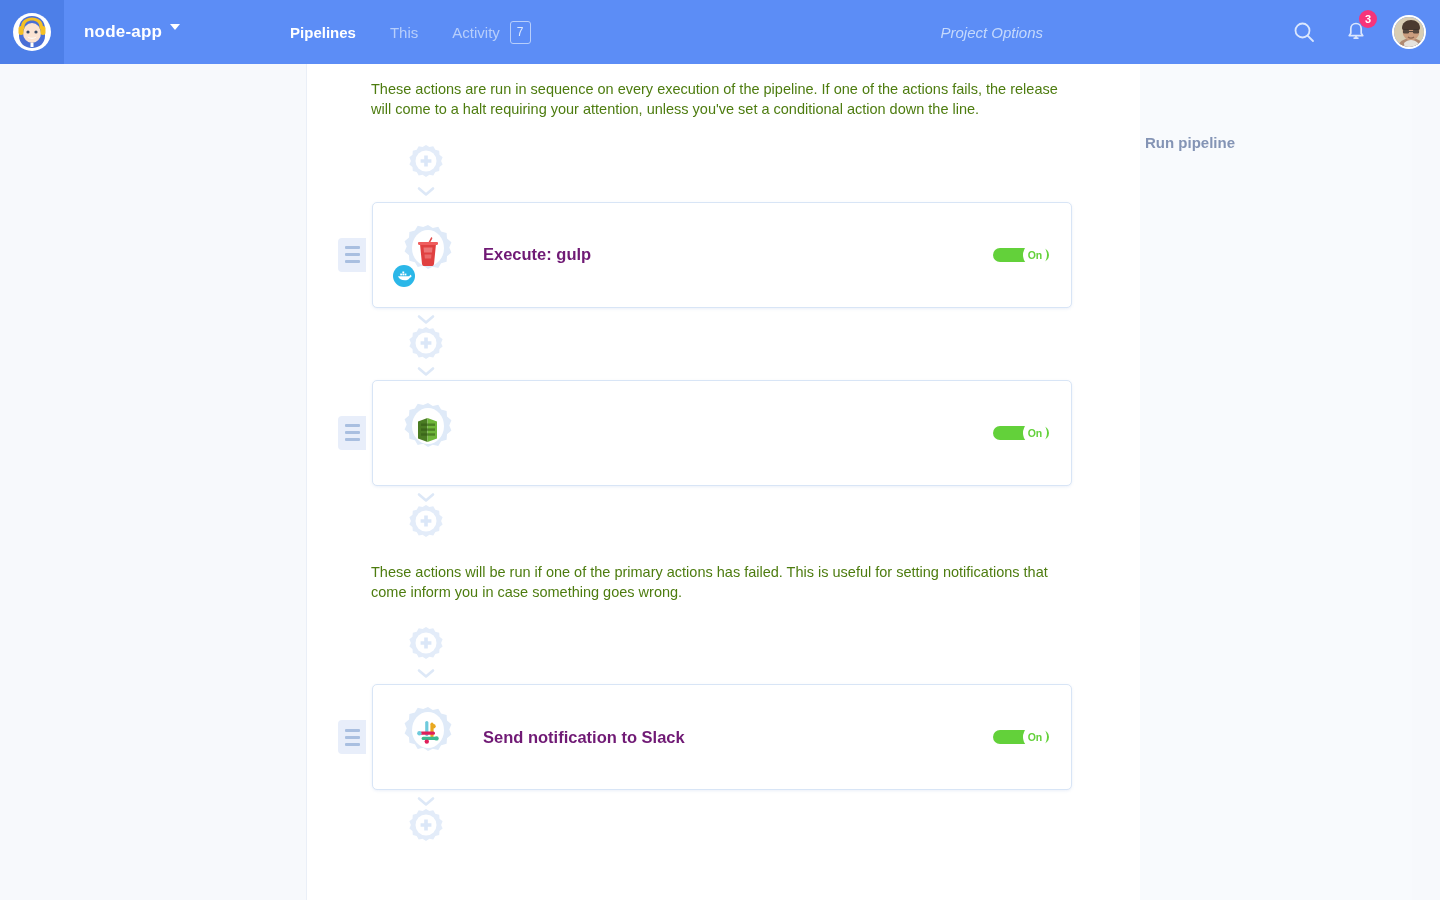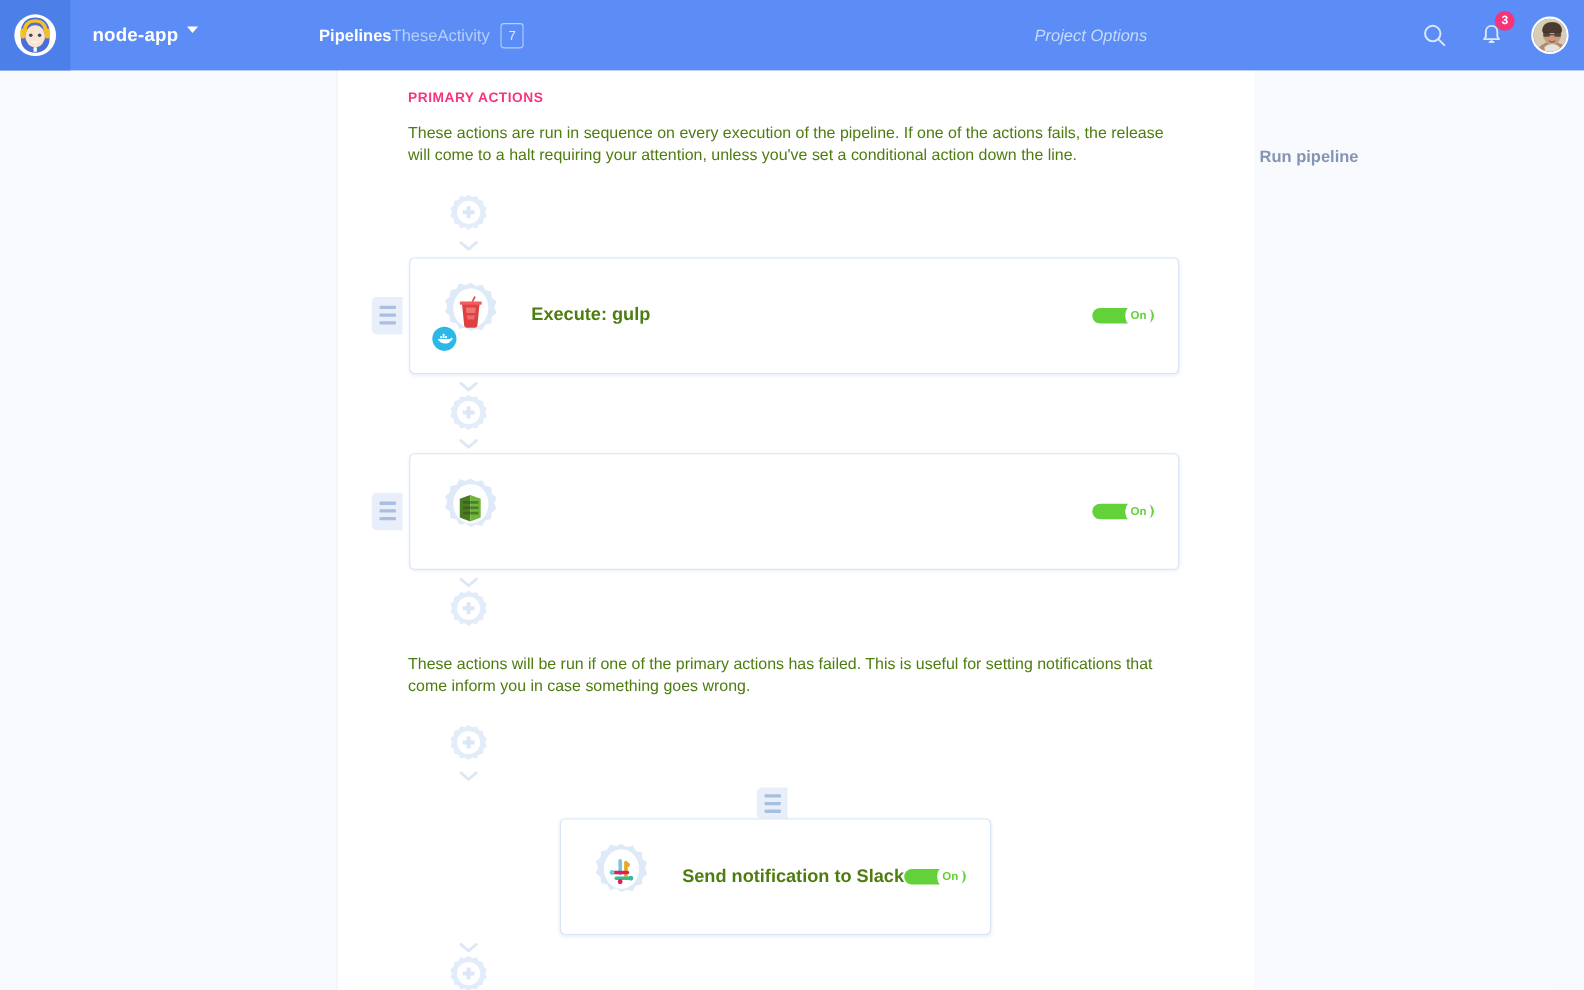--- a/index.html
+++ b/index.html
@@ -50,20 +50,21 @@
     border-left: 5px solid transparent;
     border-right: 5px solid transparent;
     border-top: 6px solid #ffffff;
     display: inline-block;
     margin-top: 2px;
   }
 
   .mainnav {
     display: flex;
     align-items: center;
+    gap: 34px;
     margin-left: 110px;
   }
   .navitem {
     font-size: 15px;
     color: #b7cefb;
     cursor: pointer;
     white-space: nowrap;
     display: flex;
     align-items: center;
     gap: 10px;
@@ -243,21 +244,21 @@
     left: -4px; bottom: -1px;
     width: 22px; height: 22px;
     border-radius: 50%;
     background: #2bb7e8;
     display: flex; align-items: center; justify-content: center;
   }
   .action-title {
     margin-left: 24px;
     font-size: 16.5px;
     font-weight: bold;
-    color: #4d7c0f;
+    color: #701a75;
     white-space: nowrap;
   }
   .toggle {
     margin-left: auto;
     width: 56px; height: 14px;
     border-radius: 14px;
     background: #63d13a;
     display: flex;
     align-items: center;
     justify-content: flex-end;
@@ -300,21 +301,21 @@
   <div class="project-name">
     <span>node-app</span>
     <i class="caret"></i>
   </div>
 
   <nav class="mainnav">
     <div class="navitem active">
       <span>Pipelines</span>
     </div>
     <div class="navitem">
-      <span>These</span>
+      <span>This</span>
     </div>
     <div class="navitem">
       <span>Activity</span>
       <span class="nav-count">7</span>
     </div>
   </nav>
 
   <div class="topbar-right">
     <div class="project-options">Project Options</div>
 
@@ -354,21 +355,20 @@
 
   <div class="left-gutter"></div>
 
   <div class="right-rail">
     <div class="run-pipeline">Run pipeline</div>
   </div>
 
   <div class="content">
     <div class="flow">
 
-      <div class="section-label" style="margin:18px 0 0 64px;">PRIMARY ACTIONS</div>
 
       <div class="section-desc" style="margin:16px 0 0 64px;">These actions are run in sequence on every execution of the pipeline. If one of the actions fails, the release will come to a halt requiring your attention, unless you've set a conditional action down the line.</div>
 
       <div class="adder" style="margin-top:22px;">
         <svg width="44" height="44" viewBox="0 0 44 44">
           <path d="M22 3l3.4 2.1 3.9-.9 2 3.5 3.9 1 .3 4 3.1 2.5-1.5 3.7 1.5 3.7-3.1 2.5-.3 4-3.9 1-2 3.5-3.9-.9L22 35l-3.4-2.3-3.9.9-2-3.5-3.9-1-.3-4L5.4 22.6 6.9 18.9 5.4 15.2l3.1-2.5.3-4 3.9-1 2-3.5 3.9.9z" fill="#e3ecf9"></path>
           <circle cx="22" cy="19" r="10.5" fill="#ffffff"></circle>
           <path d="M20.2 13.6h3.6v3.6h3.6v3.6h-3.6v3.6h-3.6v-3.6h-3.6v-3.6h3.6z" fill="#dbe7f8"></path>
         </svg>
         <svg class="chev" width="18" height="12" viewBox="0 0 18 12">
@@ -474,21 +474,21 @@
         <svg width="44" height="44" viewBox="0 0 44 44">
           <path d="M22 3l3.4 2.1 3.9-.9 2 3.5 3.9 1 .3 4 3.1 2.5-1.5 3.7 1.5 3.7-3.1 2.5-.3 4-3.9 1-2 3.5-3.9-.9L22 35l-3.4-2.3-3.9.9-2-3.5-3.9-1-.3-4L5.4 22.6 6.9 18.9 5.4 15.2l3.1-2.5.3-4 3.9-1 2-3.5 3.9.9z" fill="#e3ecf9"></path>
           <circle cx="22" cy="19" r="10.5" fill="#ffffff"></circle>
           <path d="M20.2 13.6h3.6v3.6h3.6v3.6h-3.6v3.6h-3.6v-3.6h-3.6v-3.6h3.6z" fill="#dbe7f8"></path>
         </svg>
         <svg class="chev" width="18" height="12" viewBox="0 0 18 12">
           <path d="M2 2.5L9 8.5L16 2.5" fill="none" stroke="#dde8f7" stroke-width="2.6" stroke-linecap="round" stroke-linejoin="round"></path>
         </svg>
       </div>
 
-      <div class="action-row" style="margin-top:4px;margin-right:68px;flex-direction:column;">
+      <div class="action-row" style="margin-top:4px;margin-right:68px;">
         <div class="drag-handle">
           <span></span>
           <span></span>
           <span></span>
         </div>
         <div class="action-card">
           <div class="action-icon">
             <svg class="gearframe" viewBox="0 0 62 62">
               <path d="M31 1l4.8 3 5.5-1.3 2.8 4.9 5.5 1.4.4 5.6 4.4 3.6-2.1 5.2 2.1 5.2-4.4 3.6-.4 5.6-5.5 1.4-2.8 4.9-5.5-1.3L31 45l-4.8-3.2-5.5 1.3-2.8-4.9-5.5-1.4-.4-5.6L7.6 27.6l2.1-5.2-2.1-5.2 4.4-3.6.4-5.6 5.5-1.4 2.8-4.9 5.5 1.3z" fill="#dfeaf8"></path>
               <ellipse cx="31" cy="24" rx="16" ry="18" fill="#ffffff"></ellipse>

